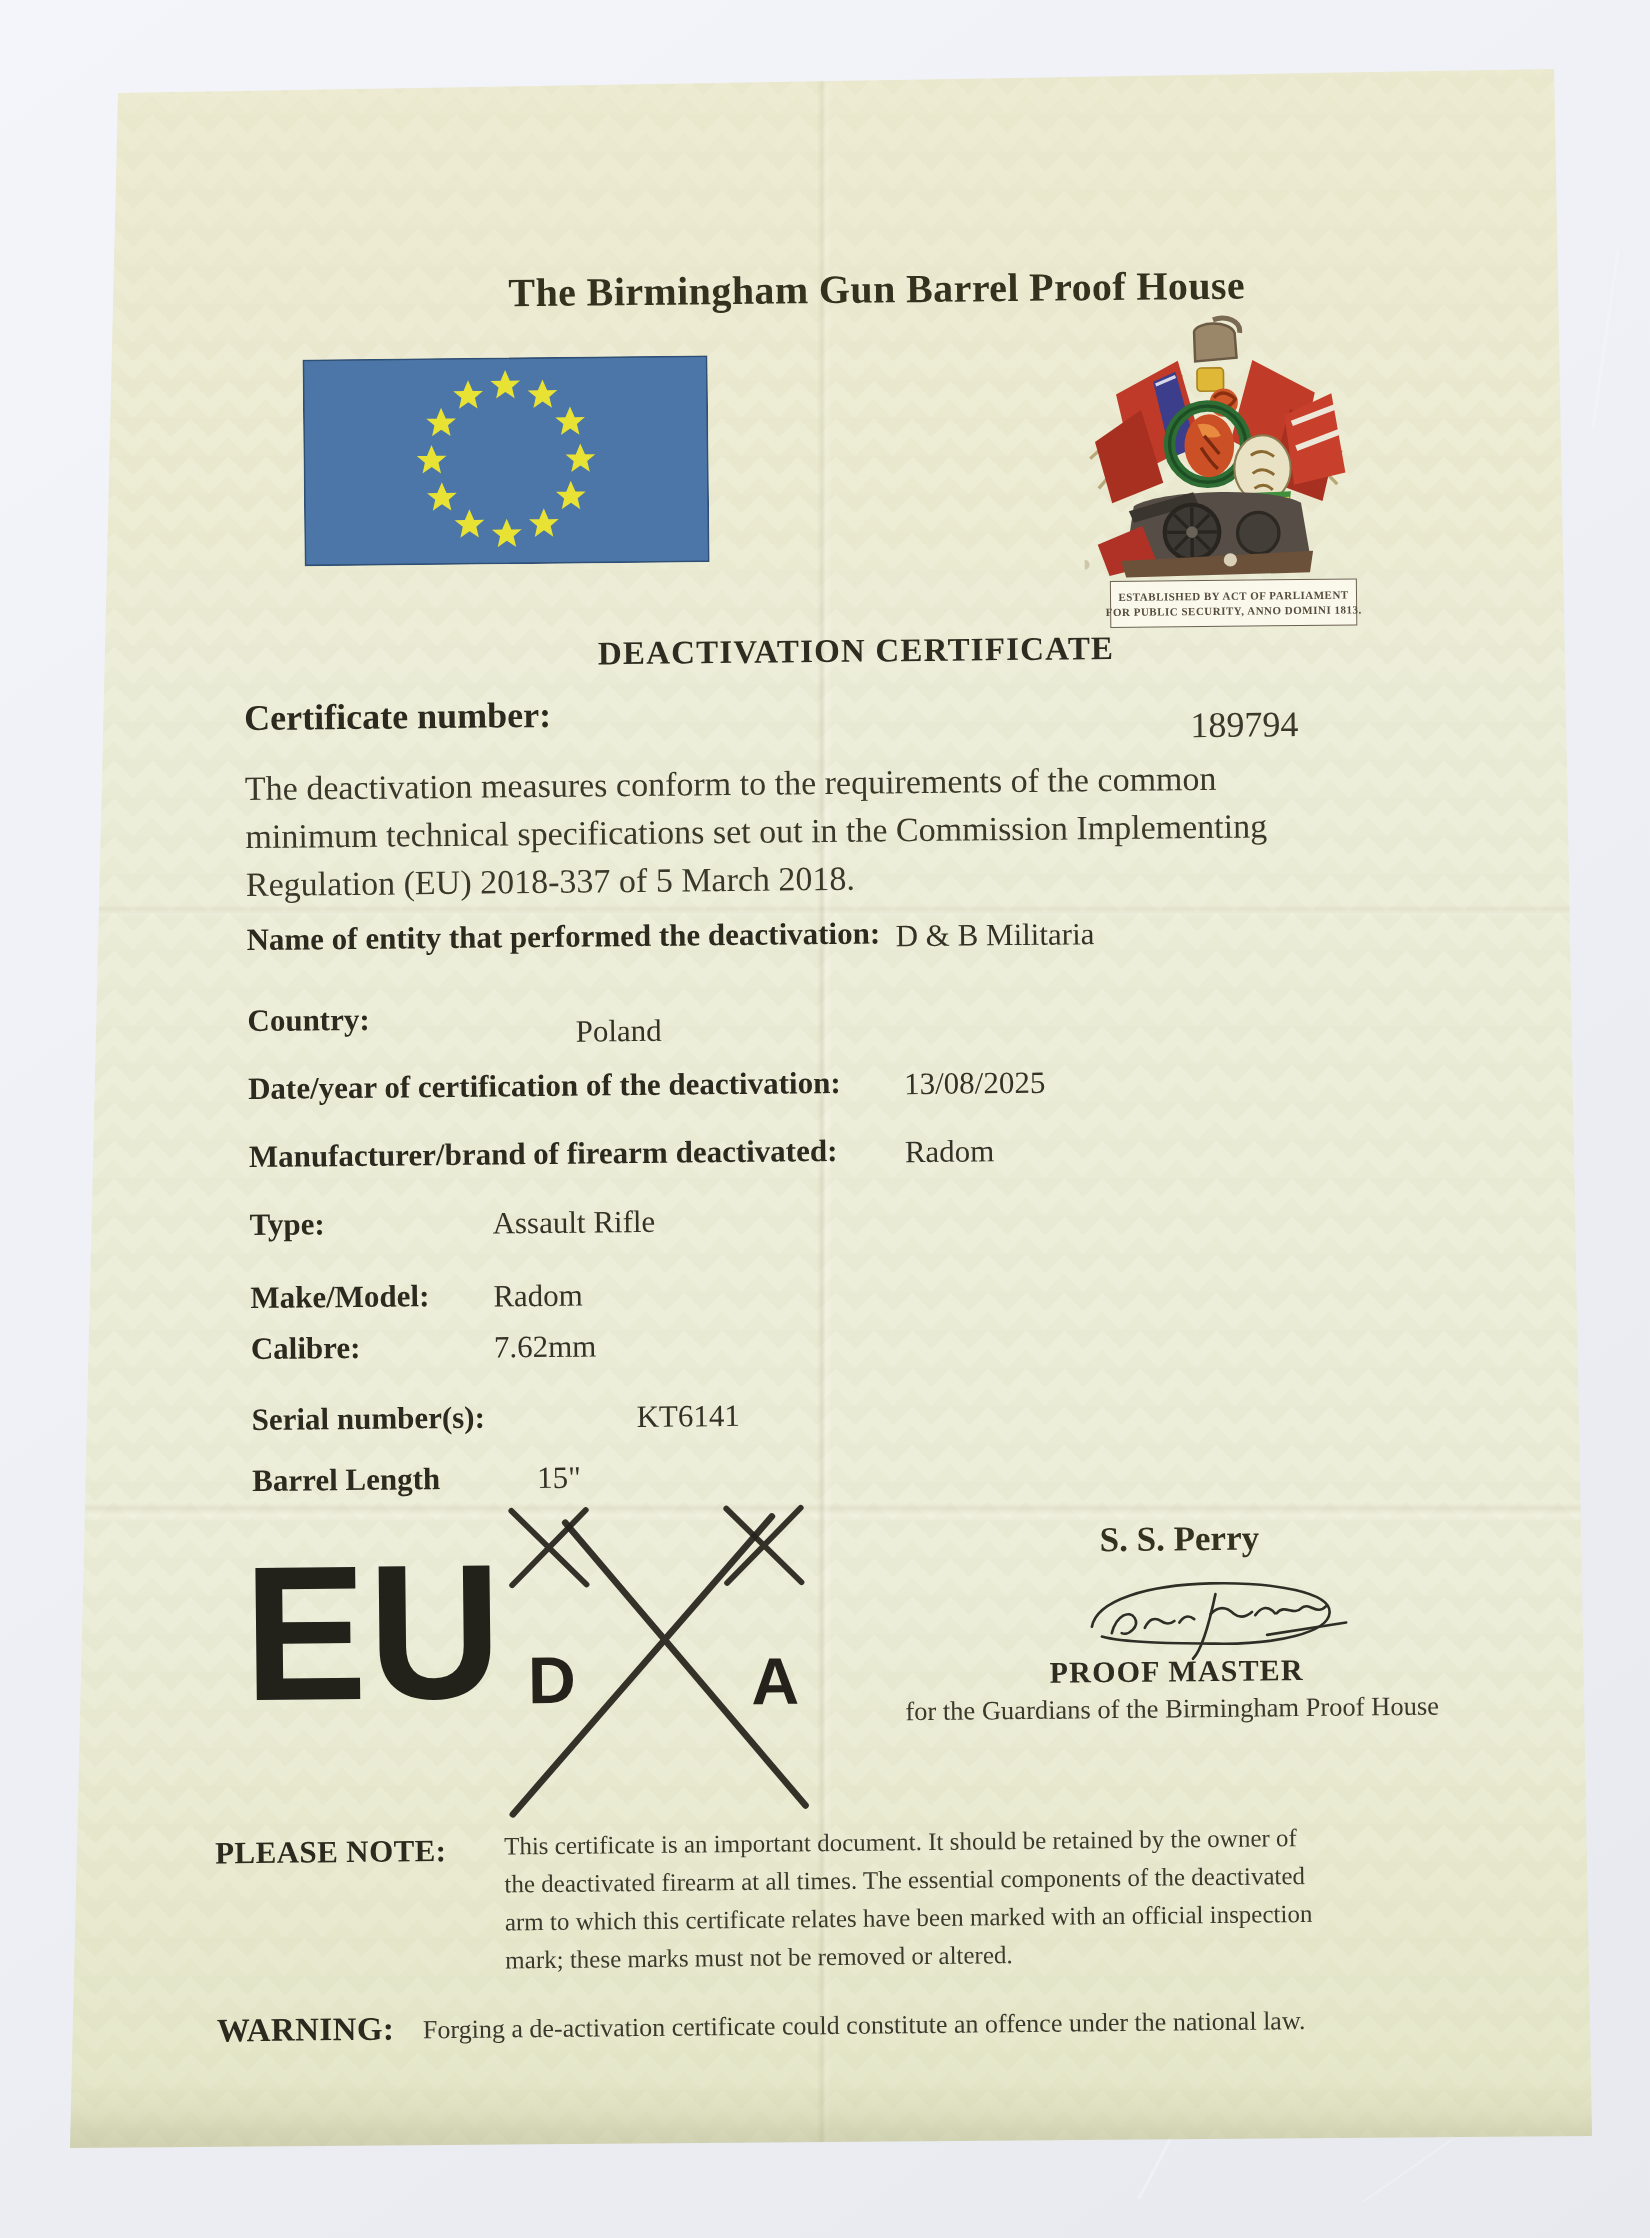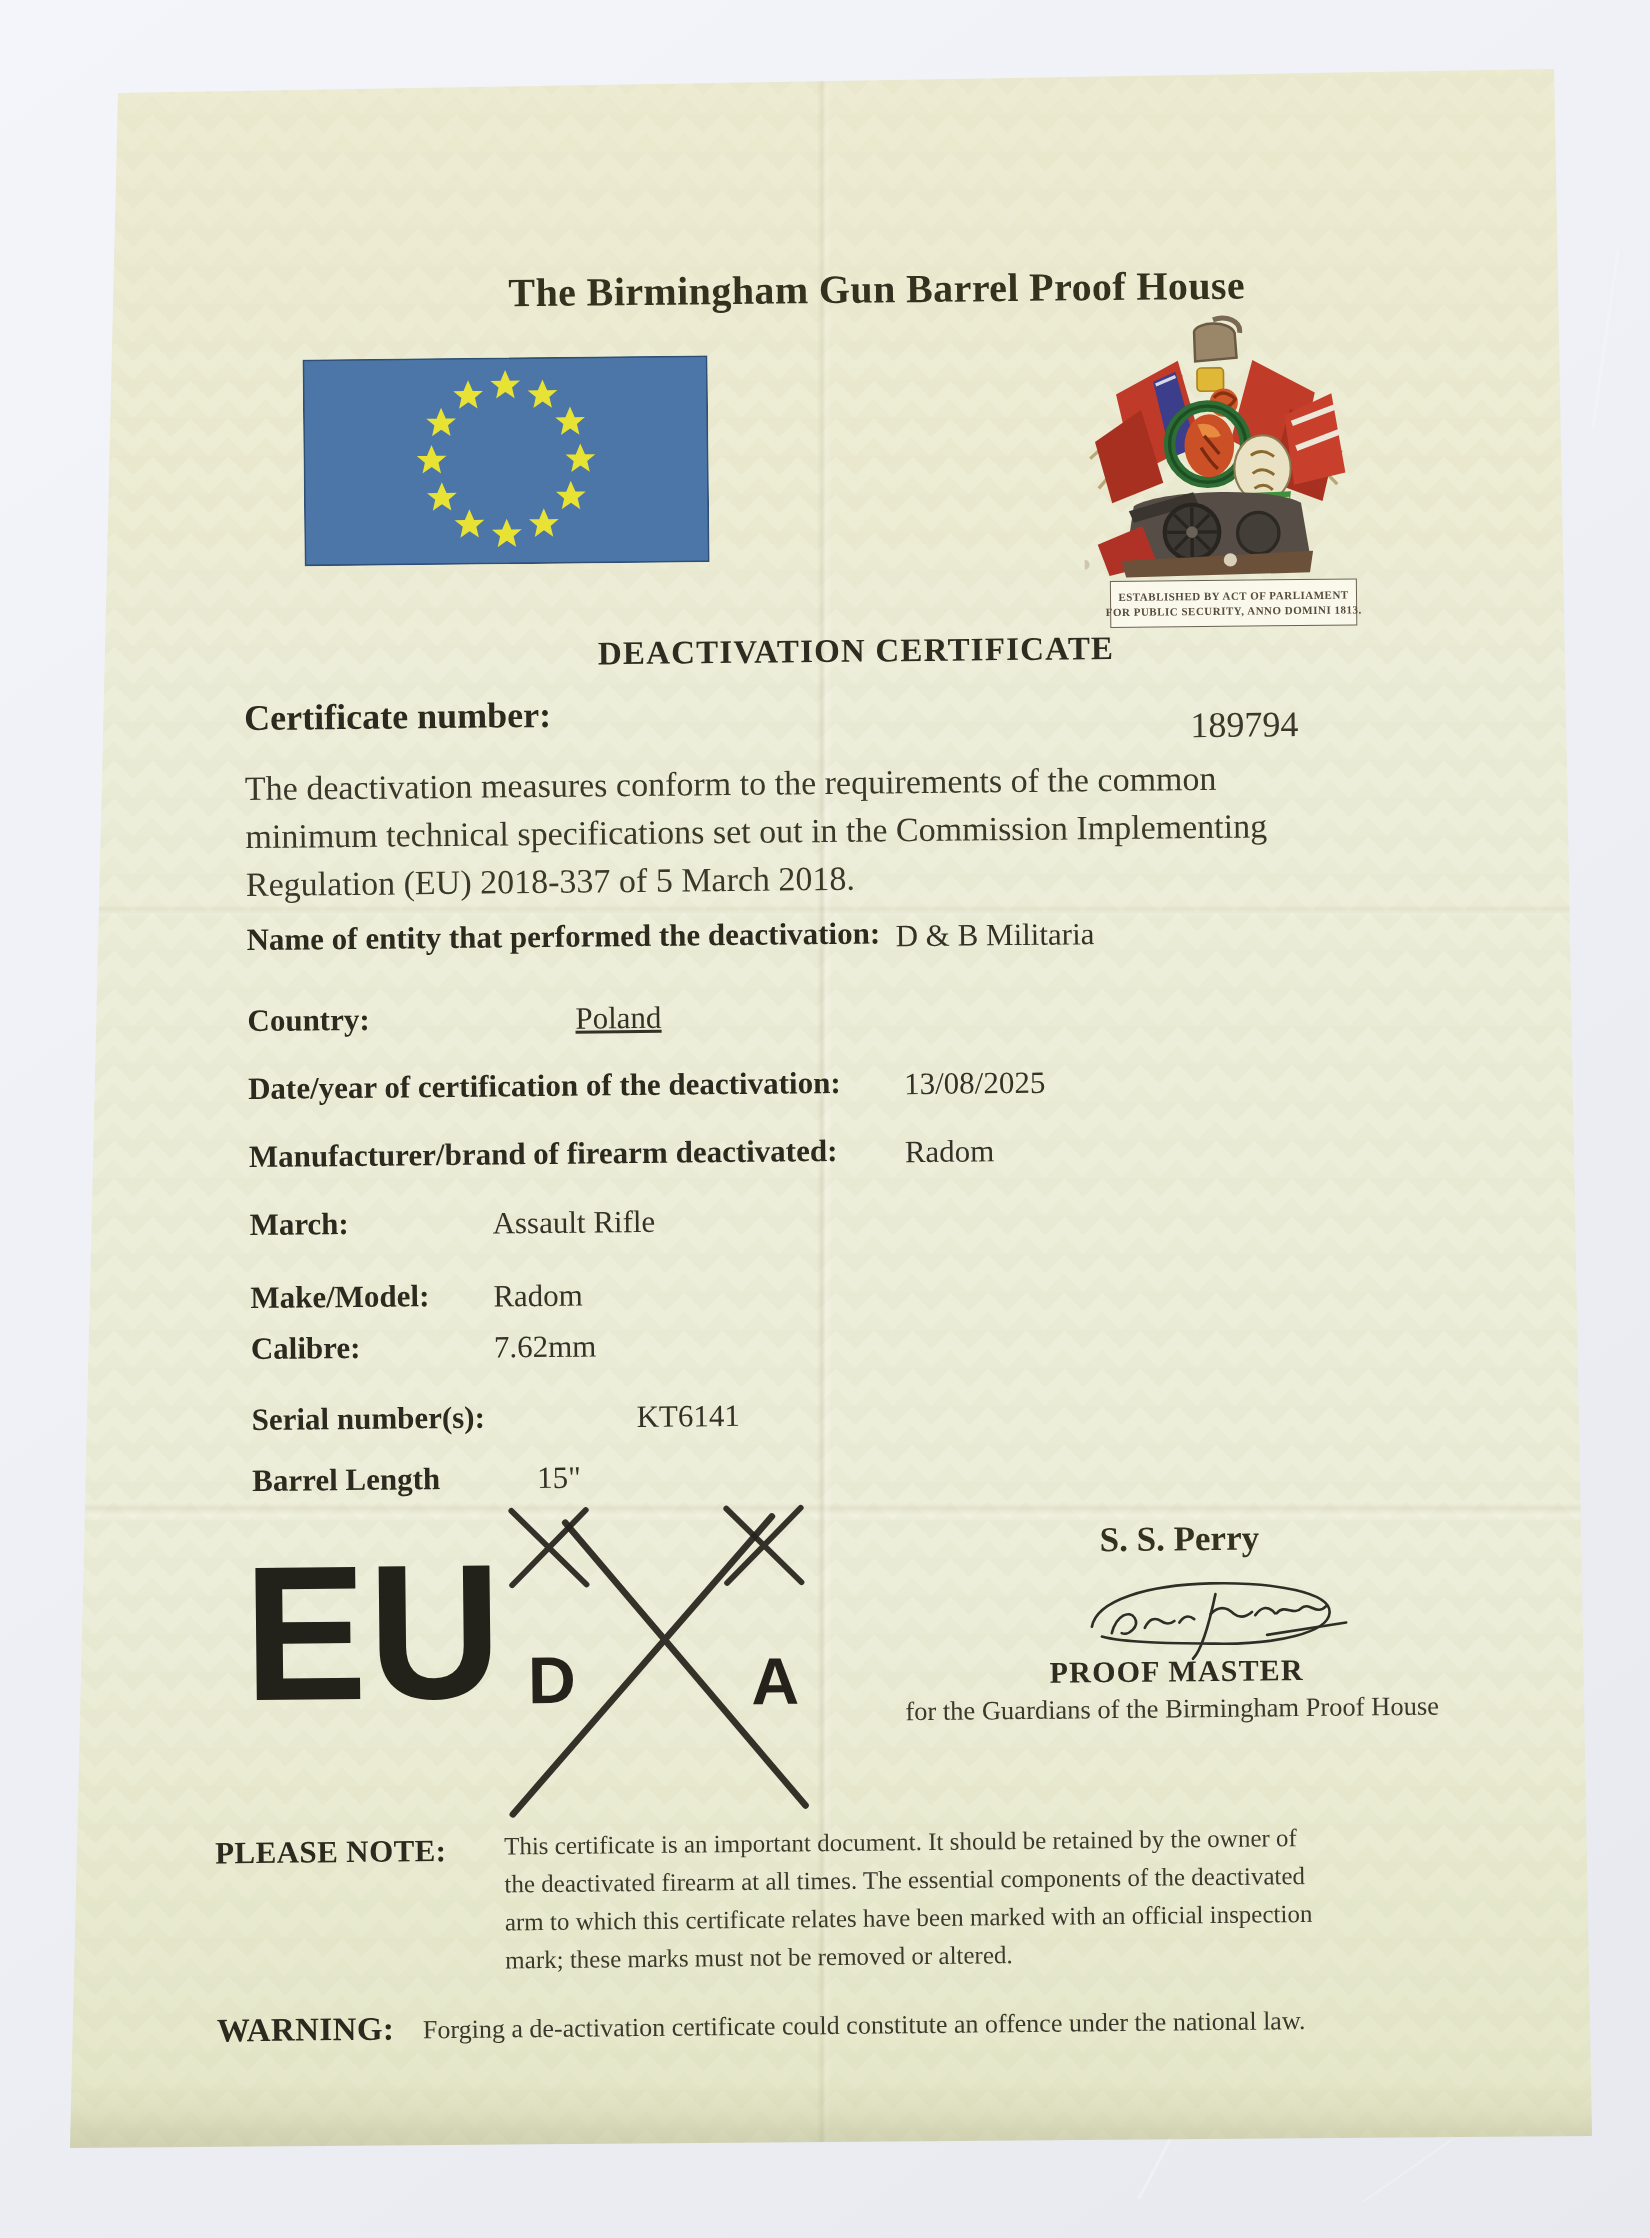--- a/index.html
+++ b/index.html
@@ -132,32 +132,32 @@
     <div class="abs bigline" style="left:248px;top:759px;">The deactivation measures conform to the requirements of the common</div>
     <div class="abs bigline" style="left:248px;top:807px;">minimum technical specifications set out in the Commission Implementing</div>
     <div class="abs bigline" style="left:248px;top:855px;">Regulation (EU) 2018-337 of 5 March 2018.</div>
 
     <div class="abs" style="left:248px;top:916px;">
       <span class="lbl field-lbl">Name of entity that performed the deactivation:</span>
       <span class="field-val abs" style="left:649px;top:3.3px;white-space:nowrap;">D &amp; B Militaria</span>
     </div>
     <div class="abs" style="left:248px;top:997px;">
       <span class="lbl field-lbl">Country:</span>
-      <span class="field-val abs" style="left:328px;top:1px;white-space:nowrap;text-decoration:underline;">Poland</span>
+      <span class="field-val abs" style="left:328px;top:14px;white-space:nowrap;">Poland</span>
     </div>
     <div class="abs" style="left:248px;top:1065px;">
       <span class="lbl field-lbl">Date/year of certification of the deactivation:</span>
       <span class="field-val abs" style="left:656px;top:1.7px;white-space:nowrap;">13/08/2025</span>
     </div>
     <div class="abs" style="left:248px;top:1133px;">
       <span class="lbl field-lbl">Manufacturer/brand of firearm deactivated:</span>
       <span class="field-val abs" style="left:656px;top:1.7px;white-space:nowrap;">Radom</span>
     </div>
     <div class="abs" style="left:248px;top:1201px;">
-      <span class="lbl field-lbl">March:</span>
+      <span class="lbl field-lbl">Type:</span>
       <span class="field-val abs" style="left:243px;top:0.8px;white-space:nowrap;">Assault Rifle</span>
     </div>
     <div class="abs" style="left:248px;top:1274px;">
       <span class="lbl field-lbl">Make/Model:</span>
       <span class="field-val abs" style="left:243px;top:0.8px;white-space:nowrap;">Radom</span>
     </div>
     <div class="abs" style="left:248px;top:1325px;">
       <span class="lbl field-lbl">Calibre:</span>
       <span class="field-val abs" style="left:243px;top:0.8px;white-space:nowrap;">7.62mm</span>
     </div>

